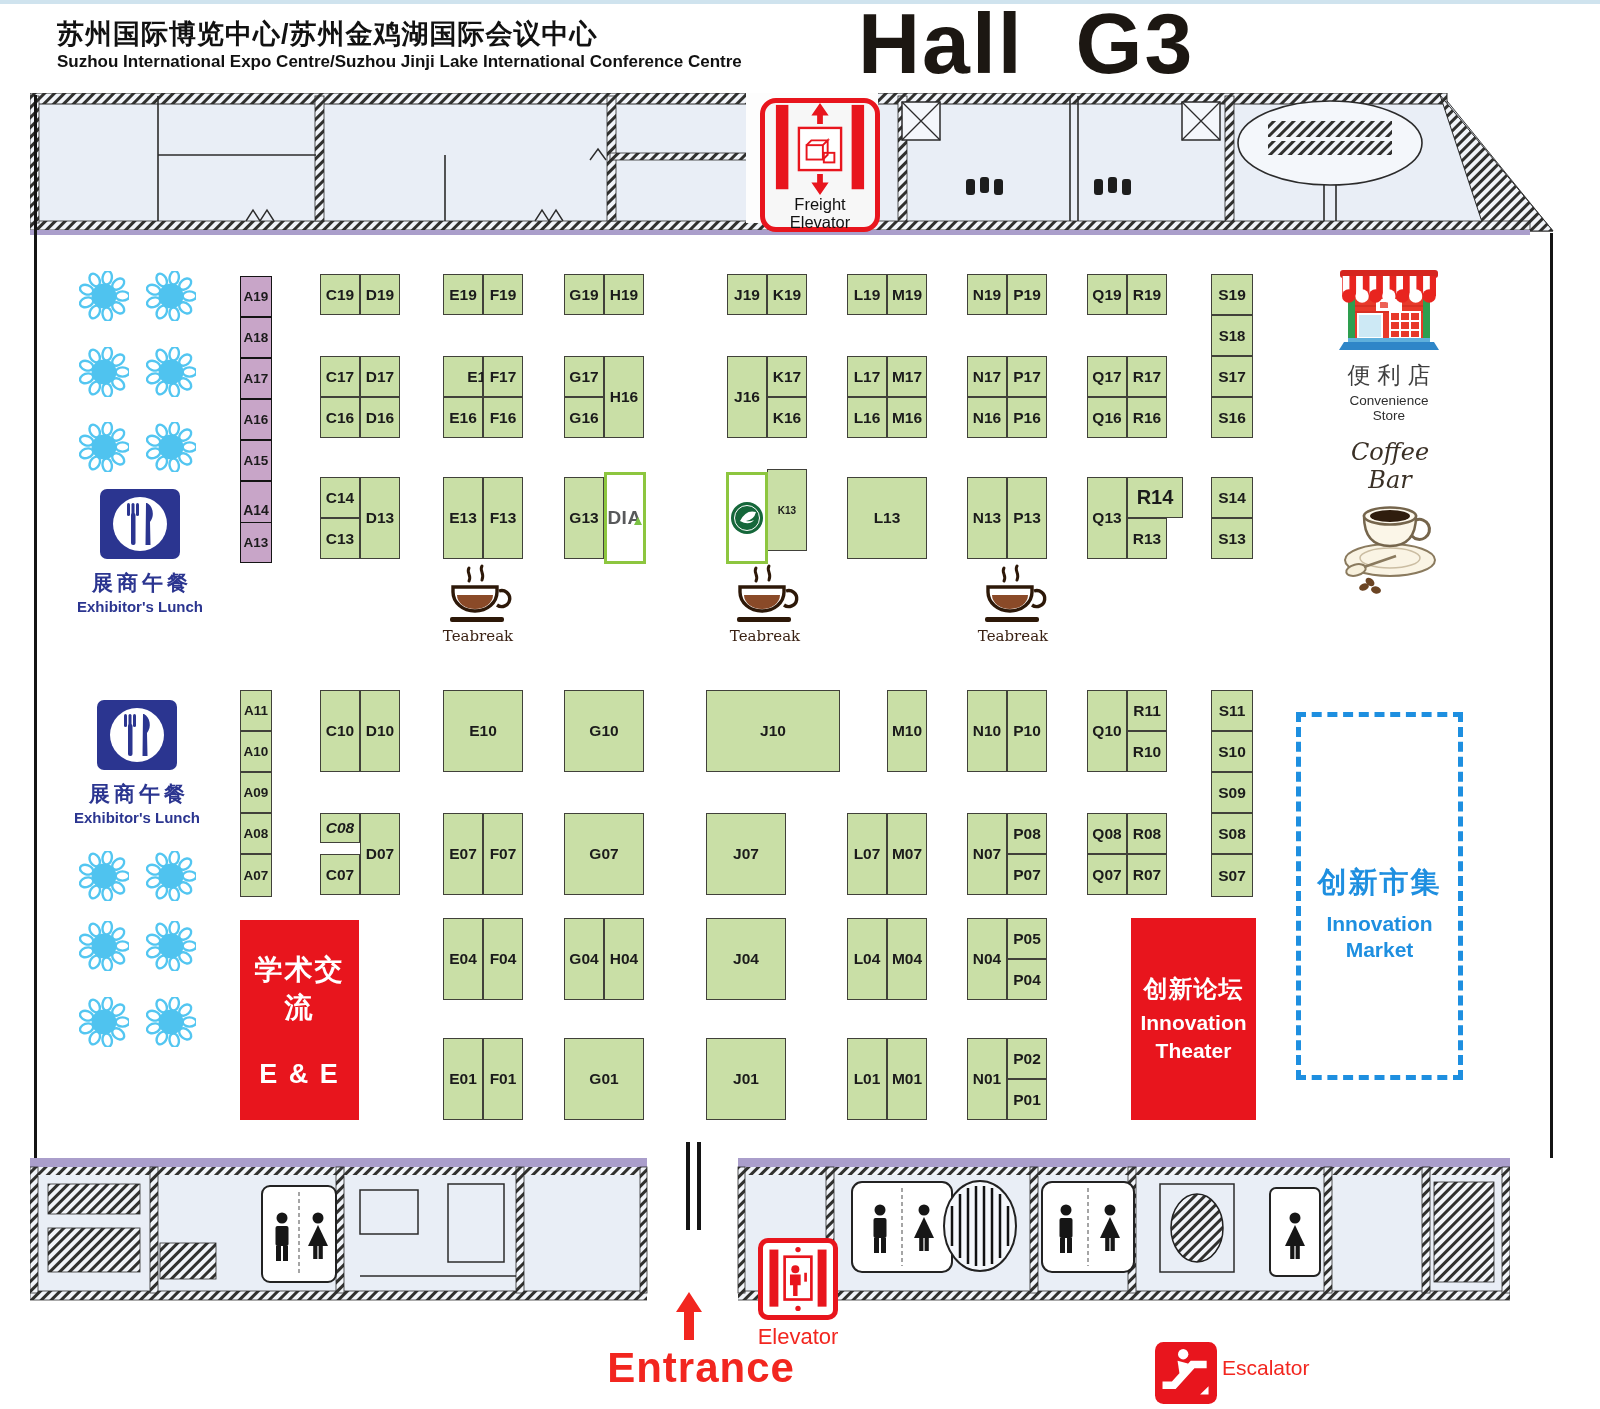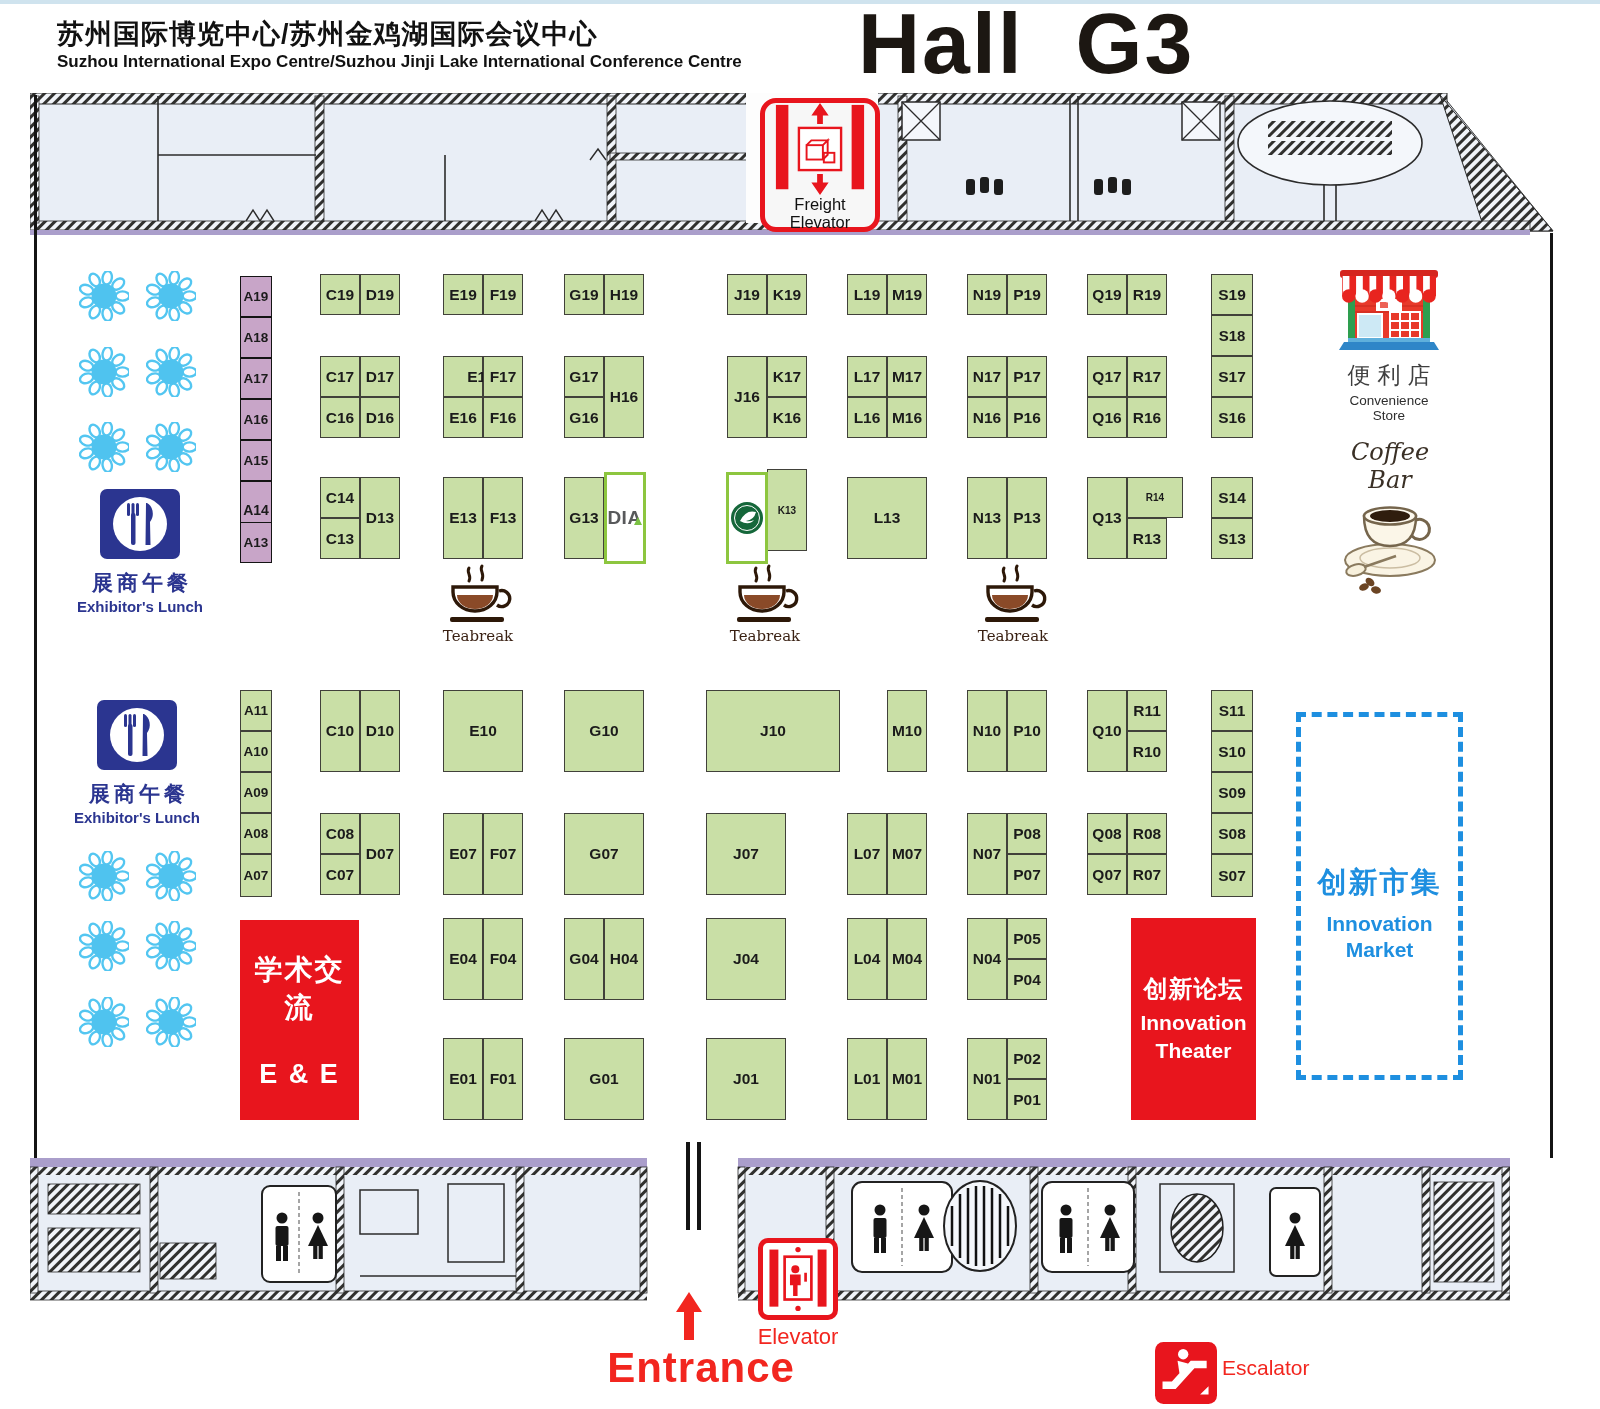--- a/index.html
+++ b/index.html
@@ -250,21 +250,21 @@
       <div class="booth g" style="left: 320px; top: 518px; width: 40px; height: 41px; font-size: 15.5px;">C13</div>
       <div class="booth g" style="left: 360px; top: 477px; width: 40px; height: 82px; font-size: 15.5px;">D13</div>
       <div class="booth g" style="left: 443px; top: 477px; width: 40px; height: 82px; font-size: 15.5px;">E13</div>
       <div class="booth g" style="left: 483px; top: 477px; width: 40px; height: 82px; font-size: 15.5px;">F13</div>
       <div class="booth g" style="left: 564px; top: 477px; width: 40px; height: 82px; font-size: 15.5px;">G13</div>
       <div class="booth g" style="left: 767px; top: 469px; width: 40px; height: 82px; font-size: 10px;">K13</div>
       <div class="booth g" style="left: 847px; top: 477px; width: 80px; height: 82px; font-size: 15.5px;">L13</div>
       <div class="booth g" style="left: 967px; top: 477px; width: 40px; height: 82px; font-size: 15.5px;">N13</div>
       <div class="booth g" style="left: 1007px; top: 477px; width: 40px; height: 82px; font-size: 15.5px;">P13</div>
       <div class="booth g" style="left: 1087px; top: 477px; width: 40px; height: 82px; font-size: 15.5px;">Q13</div>
-      <div class="booth g" style="left: 1127px; top: 477px; width: 56px; height: 41px; font-size: 10px;">R14</div>
+      <div class="booth g" style="left: 1127px; top: 477px; width: 56px; height: 41px; font-size: 20px;">R14</div>
       <div class="booth g" style="left: 1127px; top: 518px; width: 40px; height: 41px; font-size: 15.5px;">R13</div>
       <div class="booth g" style="left: 1211px; top: 477px; width: 42px; height: 41px; font-size: 15.5px;">S14</div>
       <div class="booth g" style="left: 1211px; top: 518px; width: 42px; height: 41px; font-size: 15.5px;">S13</div>
       <div class="booth g" style="left: 240px; top: 690px; width: 32px; height: 41px; font-size: 13.5px;">A11</div>
       <div class="booth g" style="left: 240px; top: 731px; width: 32px; height: 41px; font-size: 13.5px;">A10</div>
       <div class="booth g" style="left: 240px; top: 772px; width: 32px; height: 41px; font-size: 13.5px;">A09</div>
       <div class="booth g" style="left: 240px; top: 813px; width: 32px; height: 41px; font-size: 13.5px;">A08</div>
       <div class="booth g" style="left: 240px; top: 854px; width: 32px; height: 43px; font-size: 13.5px;">A07</div>
       <div class="booth g" style="left: 320px; top: 690px; width: 40px; height: 82px; font-size: 15.5px;">C10</div>
       <div class="booth g" style="left: 360px; top: 690px; width: 40px; height: 82px; font-size: 15.5px;">D10</div>
@@ -273,21 +273,21 @@
       <div class="booth g" style="left: 706px; top: 690px; width: 134px; height: 82px; font-size: 15.5px;">J10</div>
       <div class="booth g" style="left: 887px; top: 690px; width: 40px; height: 82px; font-size: 15.5px;">M10</div>
       <div class="booth g" style="left: 967px; top: 690px; width: 40px; height: 82px; font-size: 15.5px;">N10</div>
       <div class="booth g" style="left: 1007px; top: 690px; width: 40px; height: 82px; font-size: 15.5px;">P10</div>
       <div class="booth g" style="left: 1087px; top: 690px; width: 40px; height: 82px; font-size: 15.5px;">Q10</div>
       <div class="booth g" style="left: 1127px; top: 690px; width: 40px; height: 41px; font-size: 15.5px;">R11</div>
       <div class="booth g" style="left: 1127px; top: 731px; width: 40px; height: 41px; font-size: 15.5px;">R10</div>
       <div class="booth g" style="left: 1211px; top: 690px; width: 42px; height: 41px; font-size: 15.5px;">S11</div>
       <div class="booth g" style="left: 1211px; top: 731px; width: 42px; height: 41px; font-size: 15.5px;">S10</div>
       <div class="booth g" style="left: 1211px; top: 772px; width: 42px; height: 41px; font-size: 15.5px;">S09</div>
-      <div class="booth g" style="left: 320px; top: 813px; width: 40px; height: 41px; font-size: 15.5px;">C08</div>
+      <div class="booth g" style="left: 320px; top: 813px; width: 40px; height: 30px; font-size: 15.5px; font-style: italic;">C08</div>
       <div class="booth g" style="left: 320px; top: 854px; width: 40px; height: 41px; font-size: 15.5px;">C07</div>
       <div class="booth g" style="left: 360px; top: 813px; width: 40px; height: 82px; font-size: 15.5px;">D07</div>
       <div class="booth g" style="left: 443px; top: 813px; width: 40px; height: 82px; font-size: 15.5px;">E07</div>
       <div class="booth g" style="left: 483px; top: 813px; width: 40px; height: 82px; font-size: 15.5px;">F07</div>
       <div class="booth g" style="left: 564px; top: 813px; width: 80px; height: 82px; font-size: 15.5px;">G07</div>
       <div class="booth g" style="left: 706px; top: 813px; width: 80px; height: 82px; font-size: 15.5px;">J07</div>
       <div class="booth g" style="left: 847px; top: 813px; width: 40px; height: 82px; font-size: 15.5px;">L07</div>
       <div class="booth g" style="left: 887px; top: 813px; width: 40px; height: 82px; font-size: 15.5px;">M07</div>
       <div class="booth g" style="left: 967px; top: 813px; width: 40px; height: 82px; font-size: 15.5px;">N07</div>
       <div class="booth g" style="left: 1007px; top: 813px; width: 40px; height: 41px; font-size: 15.5px;">P08</div>

